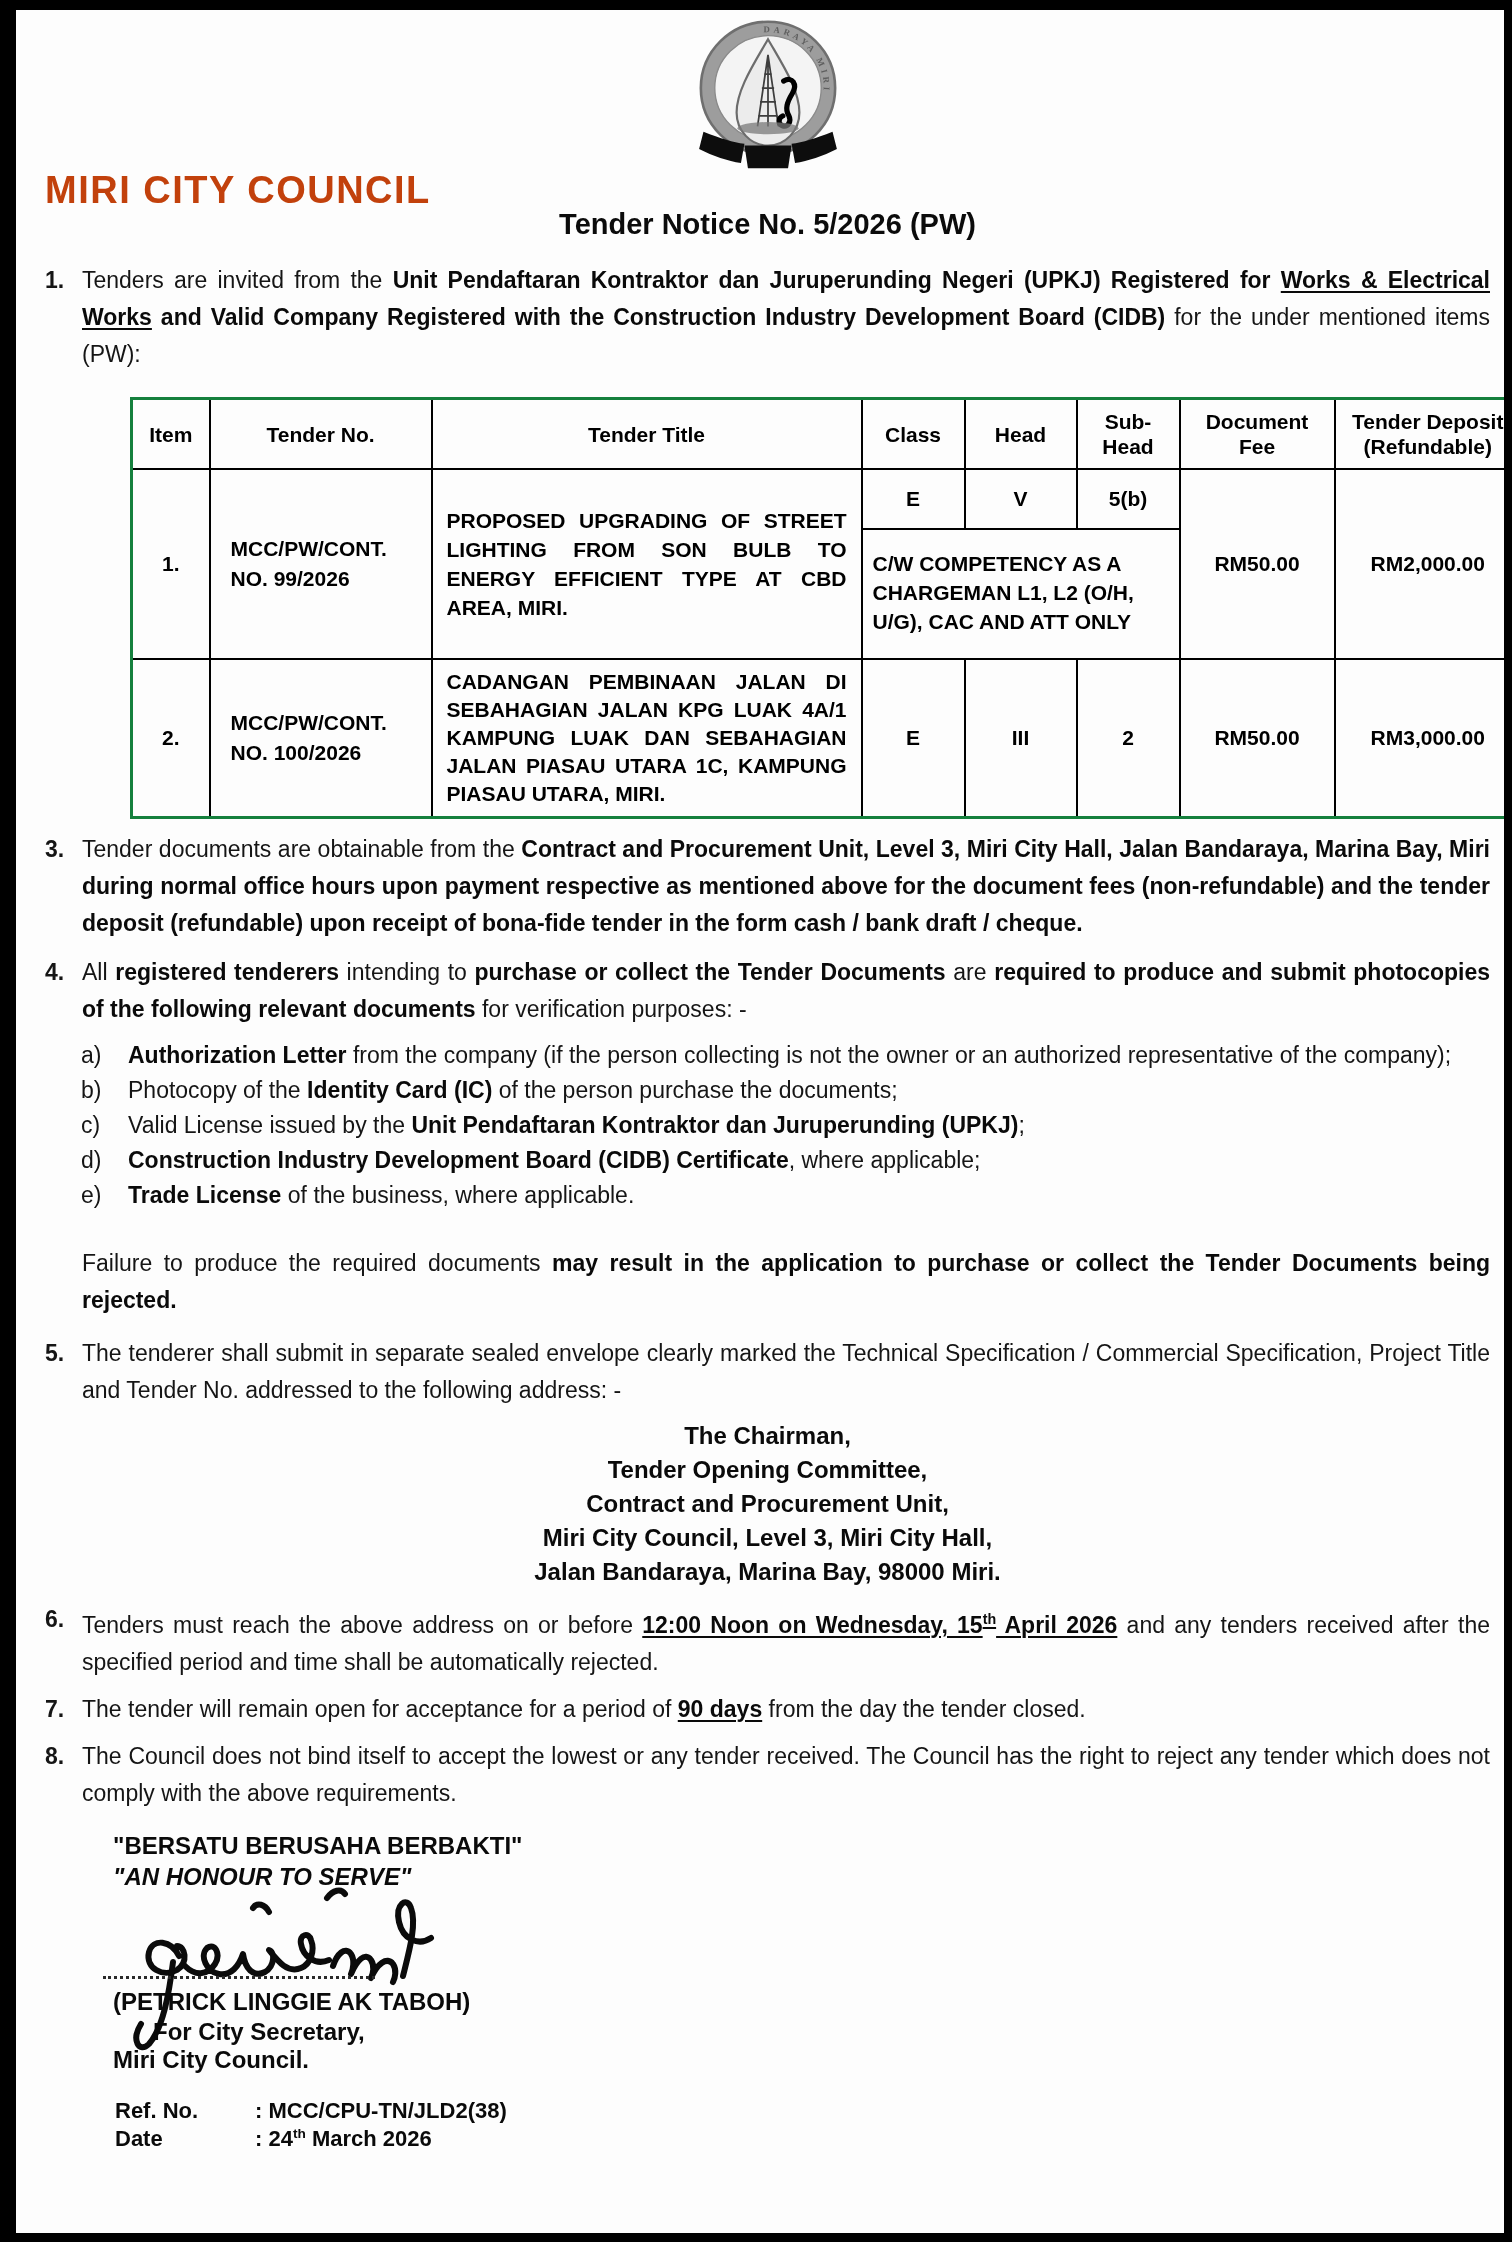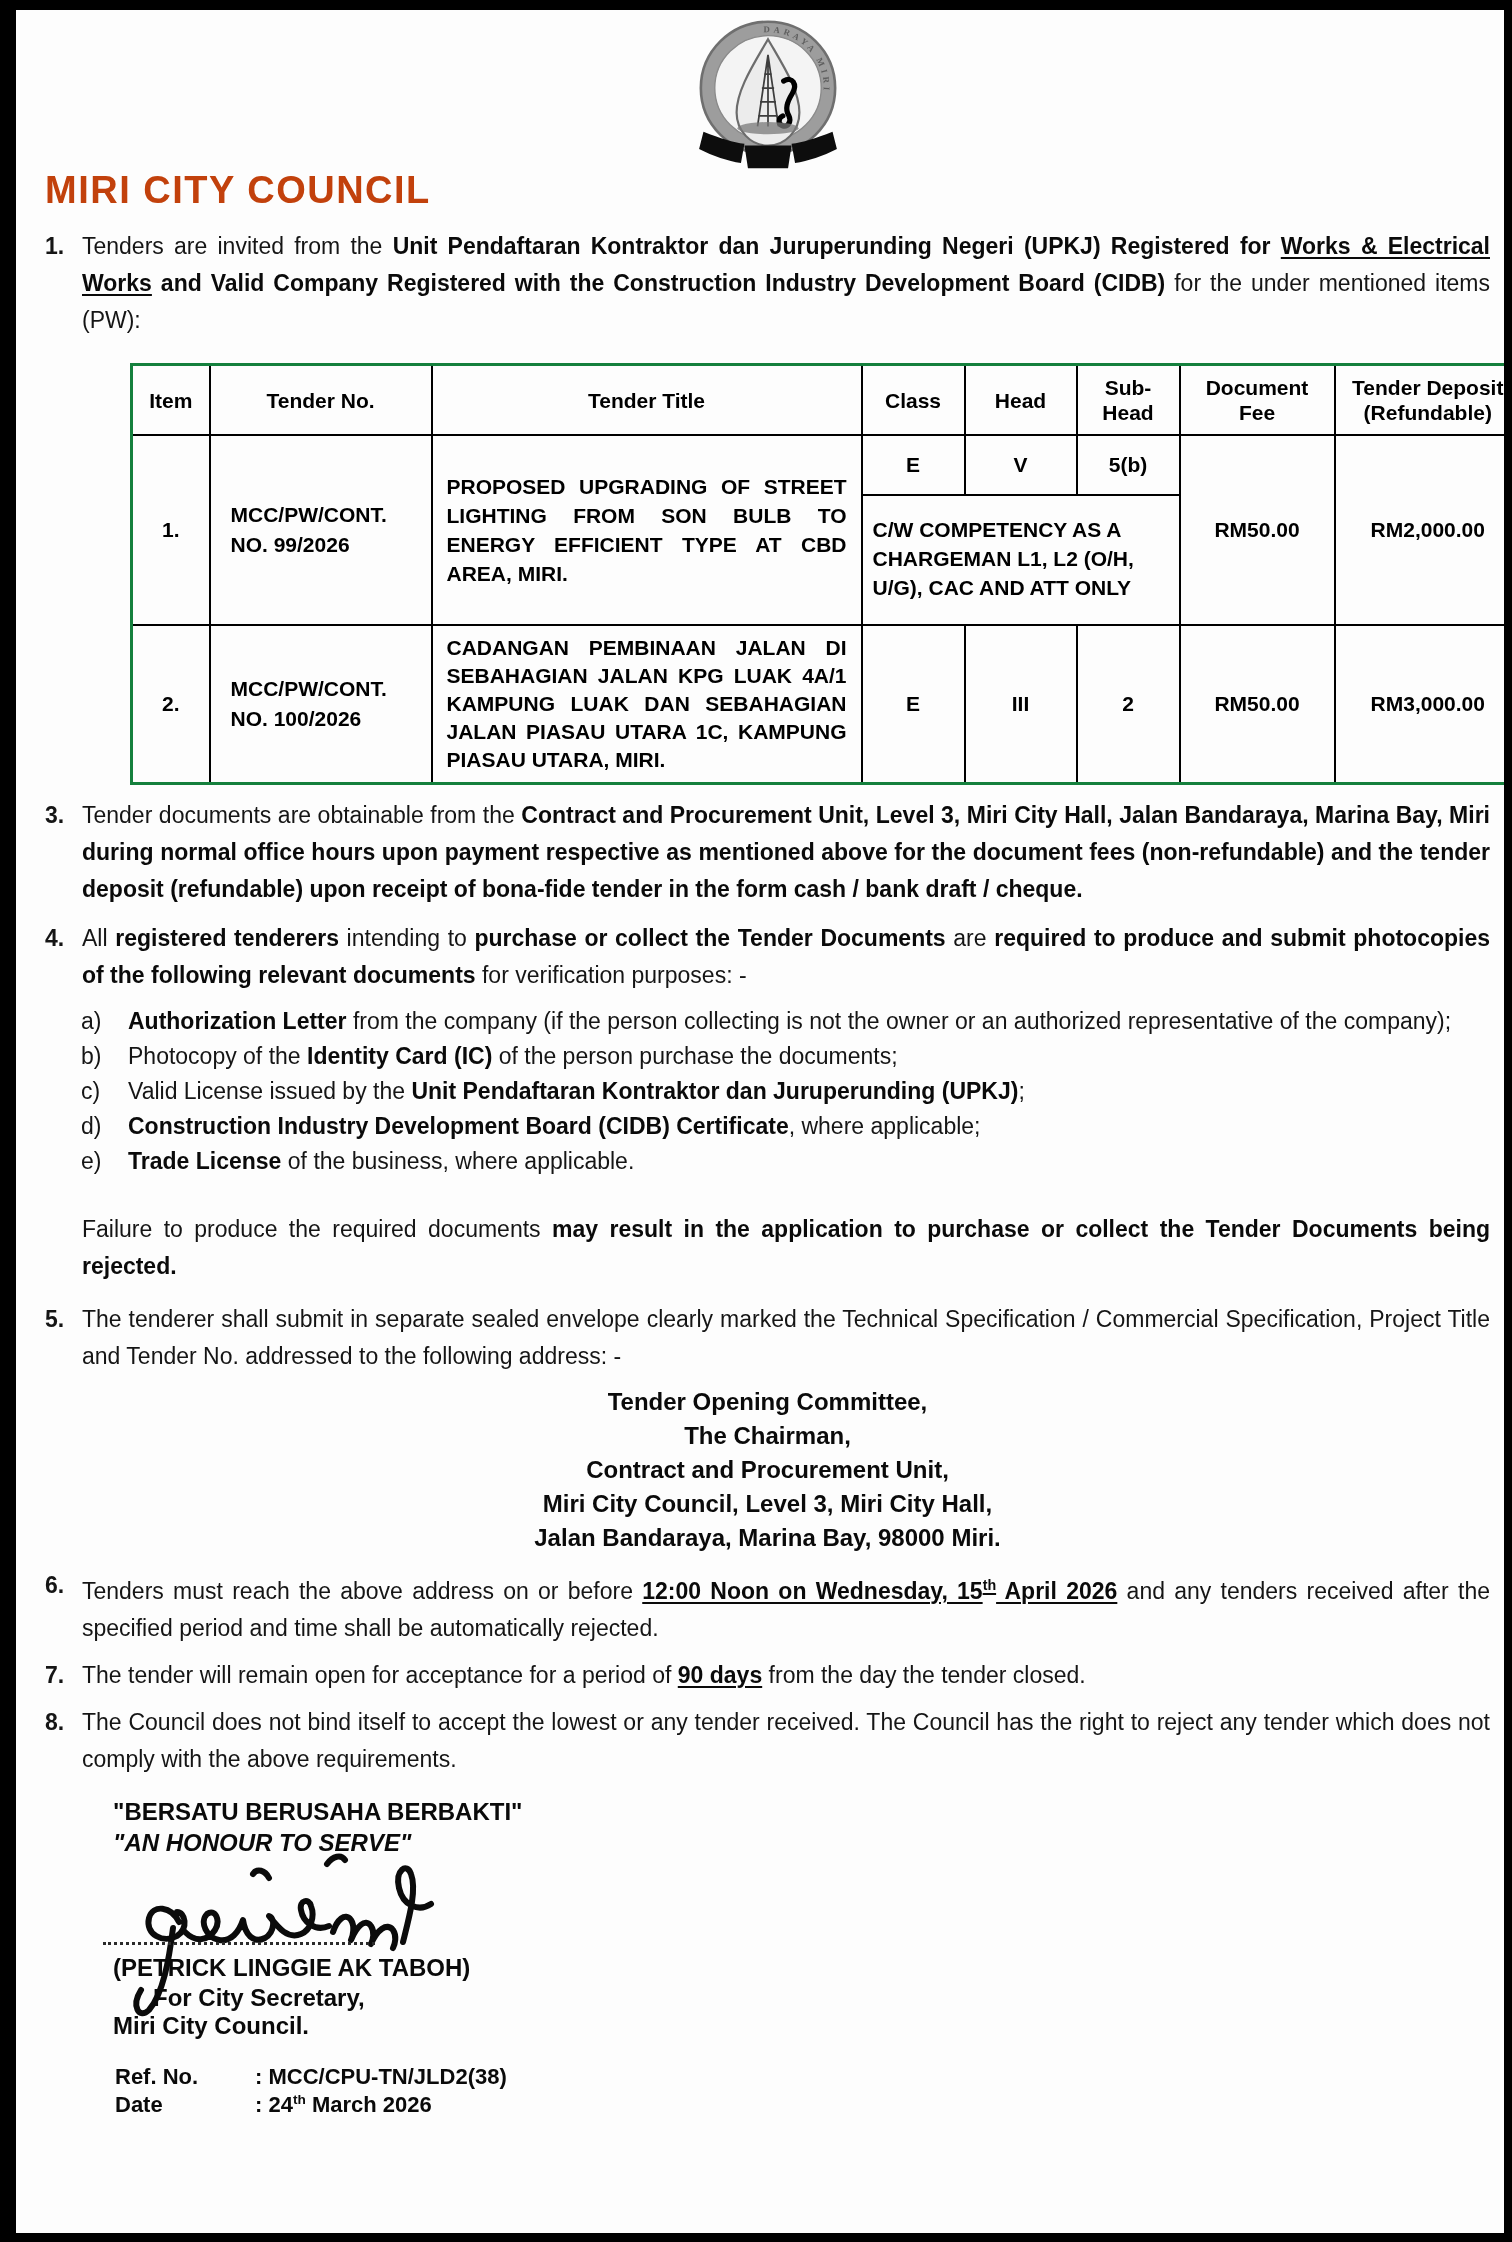--- a/index.html
+++ b/index.html
@@ -97,20 +97,21 @@
         <ellipse cx="100" cy="124" rx="35" ry="7" fill="#7a7a7a" opacity="0.75"></ellipse>
         <g fill="#0d0d0d">
           <path d="M26,128 C46,136 60,140 73,142 L69,164 C54,162 37,156 21,148 Z"></path>
           <path d="M174,128 C154,136 140,140 127,142 L131,164 C146,162 163,156 179,148 Z"></path>
           <path d="M73,144 L127,144 L123,170 L77,170 Z"></path>
         </g>
       </svg>
     </div>
 
     <div class="council-name">MIRI CITY COUNCIL</div>
+    <div class="notice-title">Tender Notice No. 5/2026 (PW)</div>
 
     <div class="clause mt-c1">
       <div class="num">1.</div>
       <div class="body"><span>Tenders are invited from the </span><span class="b">Unit Pendaftaran Kontraktor dan Juruperunding Negeri (UPKJ) Registered for </span><span class="b u">Works &amp; Electrical Works</span><span class="b"> and Valid Company Registered with the Construction Industry Development Board (CIDB)</span><span> for the under mentioned items (PW):</span></div>
     </div>
 
     <table class="tender">
       <colgroup>
         <col style="width:78px">
           <col style="width:222px">
@@ -199,22 +200,22 @@
     </div>
 
     <div class="failure"><span>Failure to produce the required documents </span><span class="b">may result in the application to purchase or collect the Tender Documents being rejected.</span></div>
 
     <div class="clause gap-c5">
       <div class="num">5.</div>
       <div class="body"><span>The tenderer shall submit in separate sealed envelope clearly marked the Technical Specification / Commercial Specification, Project Title and Tender No. addressed to the following address: -</span></div>
     </div>
 
     <div class="address">
+      <div>The Chairman,</div>
       <div>Tender Opening Committee,</div>
-      <div>The Chairman,</div>
       <div>Contract and Procurement Unit,</div>
       <div>Miri City Council, Level 3, Miri City Hall,</div>
       <div>Jalan Bandaraya, Marina Bay, 98000 Miri.</div>
     </div>
 
     <div class="clause gap-c6">
       <div class="num">6.</div>
       <div class="body"><span>Tenders must reach the above address on or before </span><span class="b u">12:00 Noon on Wednesday, 15</span><sup class="sn b u">th</sup><span class="b u"> April 2026</span><span> and any tenders received after the specified period and time shall be automatically rejected.</span></div>
     </div>
 

